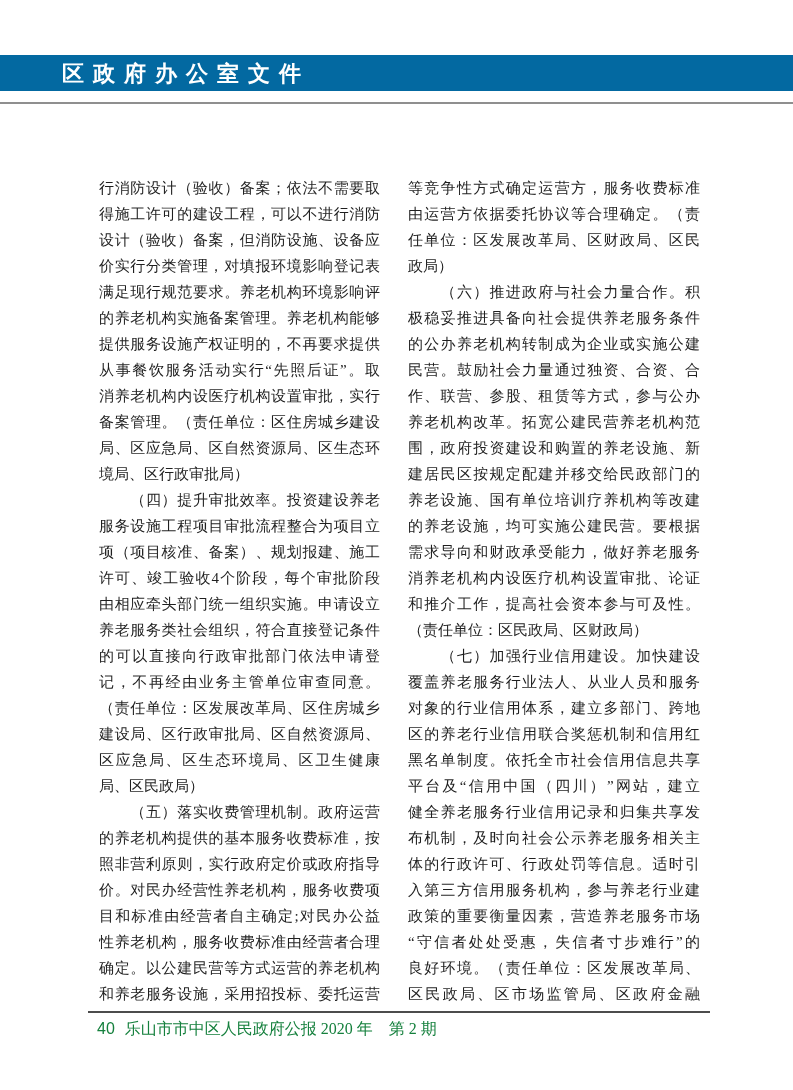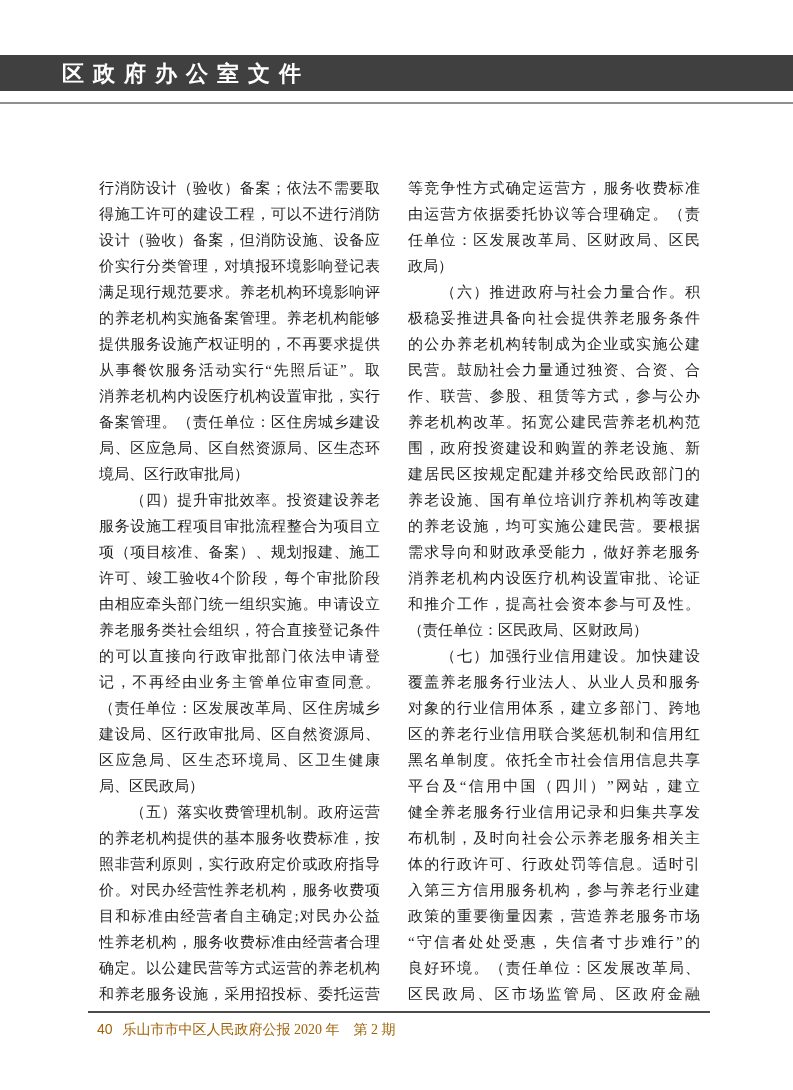--- a/index.html
+++ b/index.html
@@ -16,21 +16,21 @@
     font-family: "Liberation Serif", serif;
     color: #1f1f1f;
   }
   
   .header-bar {
     position: absolute;
     top: 55px;
     left: 0;
     width: 793px;
     height: 36px;
-    background: #404040;
+    background: #0369a1;
     text-align: center;
   }
   .header-title {
     position: absolute;
     left: 62px;
     top: 0;
     height: 36px;
     line-height: 37px;
     font-family: "Liberation Sans", sans-serif;
     font-weight: bold;
@@ -74,22 +74,22 @@
     width: 622px;
     height: 2px;
     background: #4c4c4c;
   }
   .footer {
     position: absolute;
     top: 1019px;
     left: 97px;
     height: 20px;
     line-height: 20px;
-    font-size: 14px;
-    color: #a16207;
+    font-size: 16px;
+    color: #15803d;
     white-space: nowrap;
   }
   .footer .page-num {
     font-family: "Liberation Sans", sans-serif;
     margin-right: 10px;
   }
 </style>
 </head>
 <body>
 

